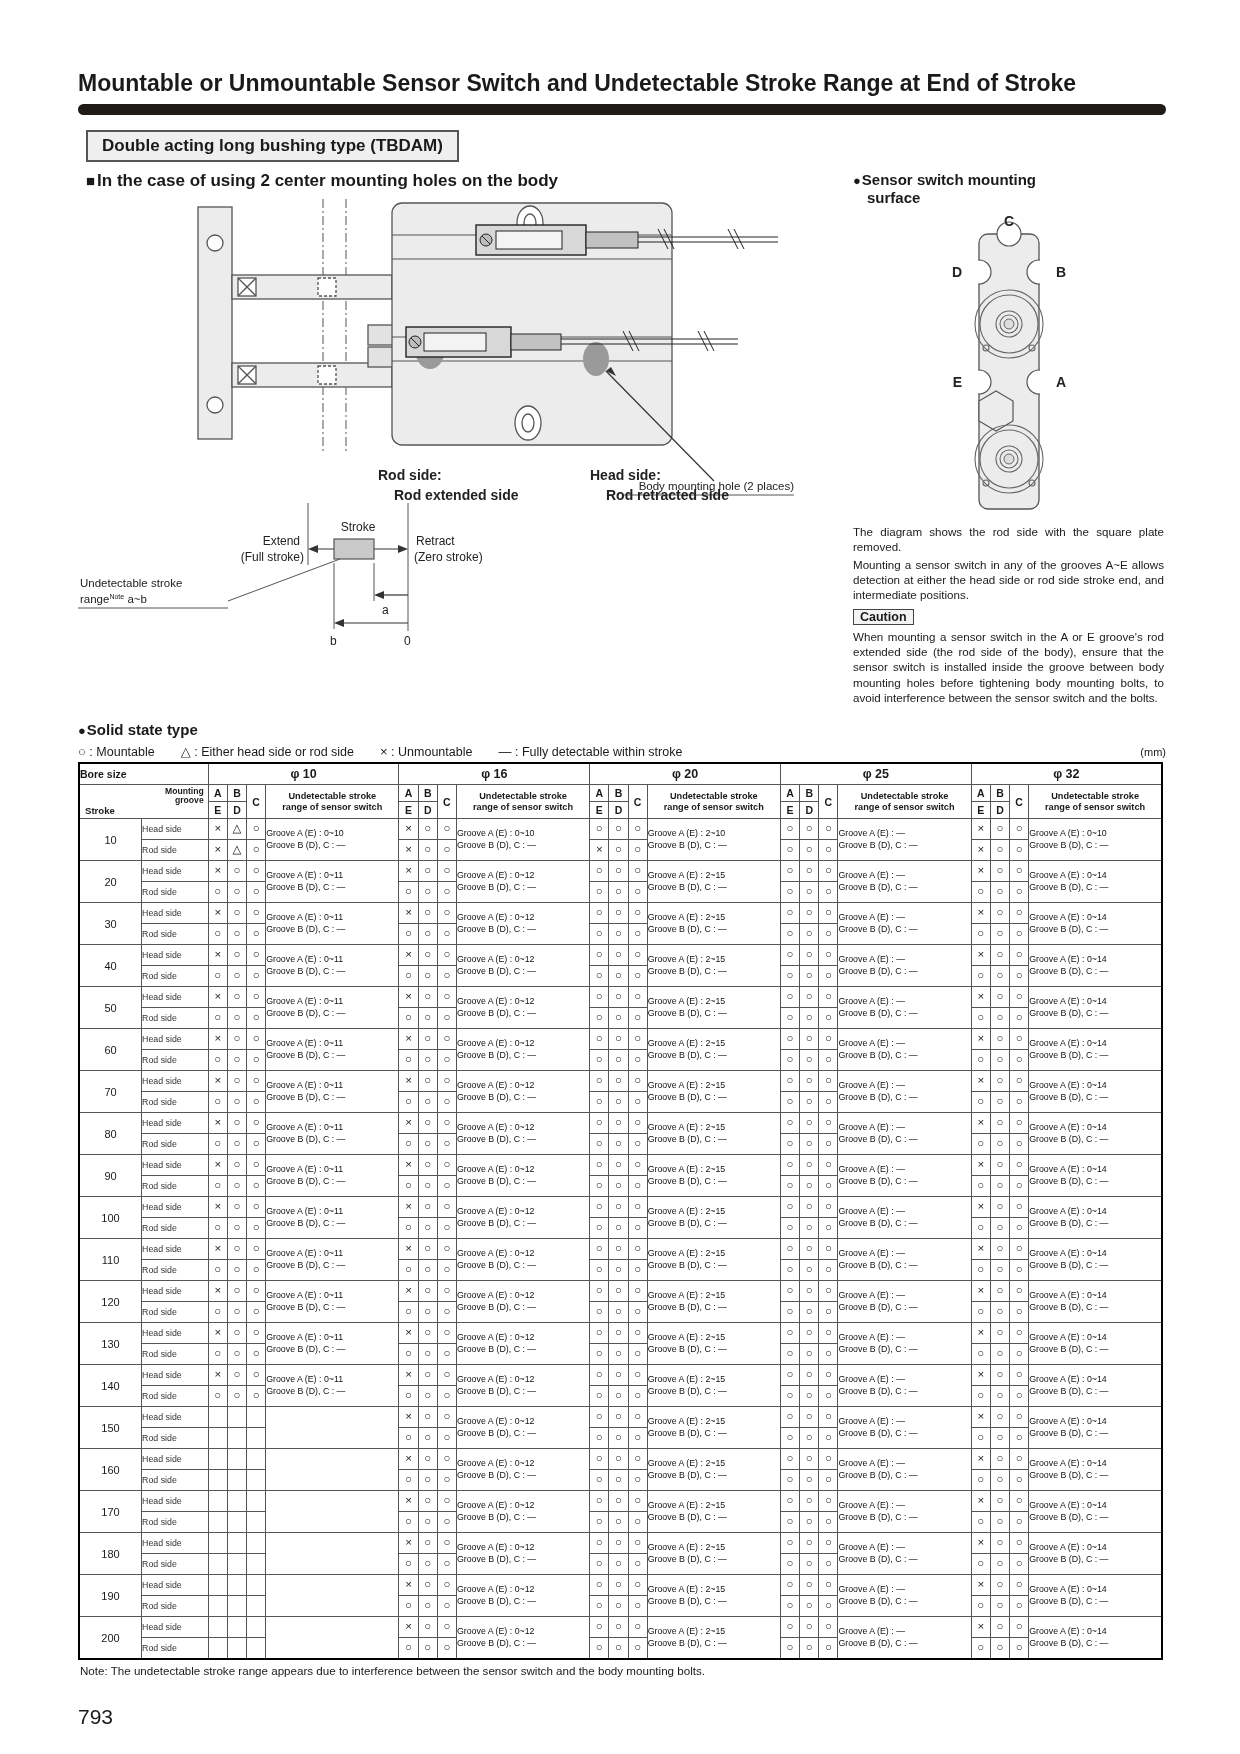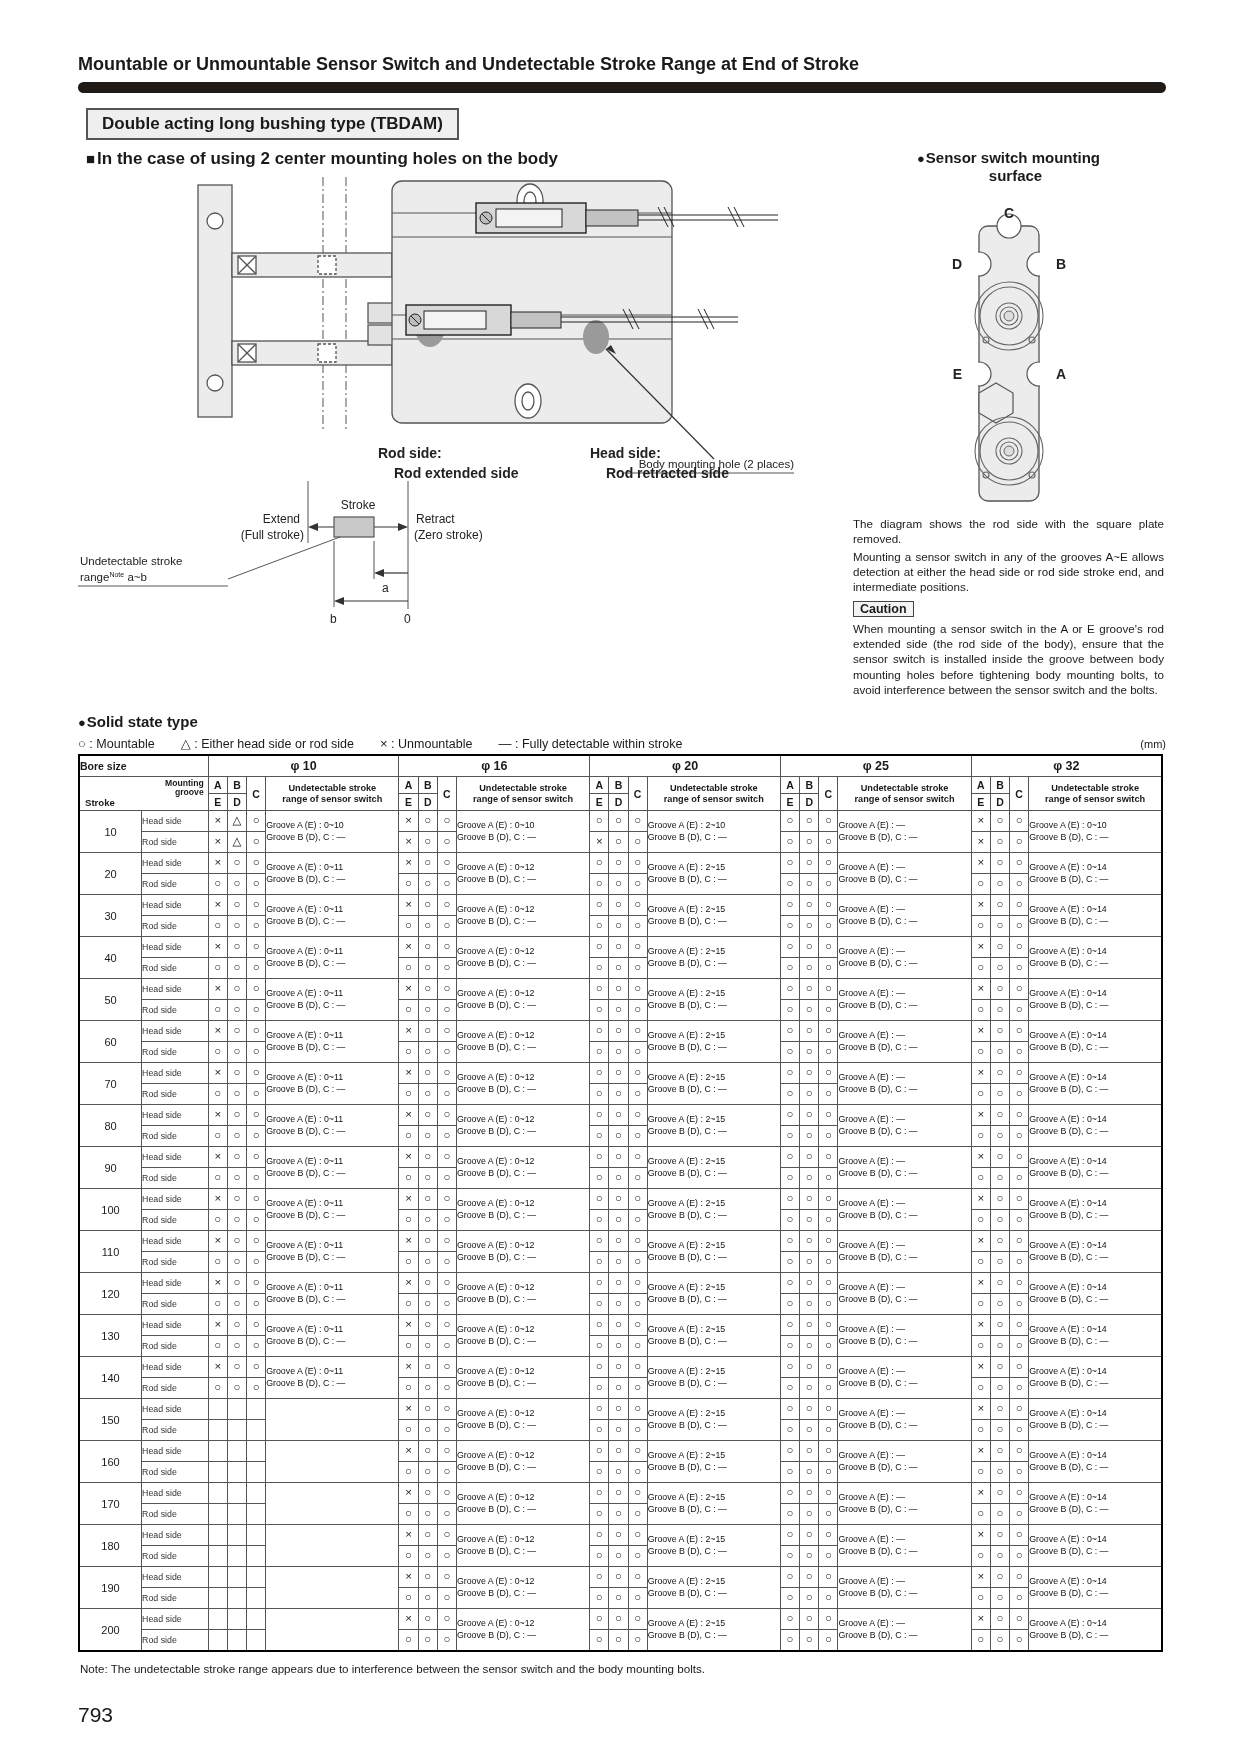--- a/index.html
+++ b/index.html
@@ -1,31 +1,31 @@
 <!DOCTYPE html>
 <html><head>
 <meta charset="utf-8">
 <style>
   html,body{margin:0;padding:0;background:#fff;}
   .page{width:1240px;height:1754px;box-sizing:border-box;padding:54px 74px 0 78px;
         font-family:"Liberation Sans",sans-serif;color:#1a1a1a;background:#fff;position:relative;}
-  h1.title{font-size:18px;font-weight:bold;margin:0 0 7px 0;}
+  h1.title{font-size:23px;font-weight:bold;margin:16px 0 7px 0;}
   .title-bar{height:11px;background:#211b17;border-radius:6px;margin:0 0 15px 0;}
   .type-box{display:inline-block;border:2px solid #555;background:#efefef;font-size:17px;font-weight:bold;
             padding:4px 14px;margin:0 0 9px 8px;}
   .cols{display:flex;align-items:flex-start;}
   .leftcol{width:775px;}
   .rightcol{width:311px;}
   h2.sec{font-size:17px;font-weight:bold;margin:0 0 4px 8px;}
   h2.sec .sq{font-size:15px;margin-right:2px;}
   svg text{font-family:"Liberation Sans",sans-serif;fill:#222;}
   .note-box{width:468px;margin:-34px 0 0 252px;border:2px solid #444;background:#ececec;
             font-size:13.5px;font-weight:bold;padding:7px 10px;line-height:1.45;}
   .note-box .l2{display:block;text-align:center;}
-  h3.rhead{font-size:15px;font-weight:bold;margin:0 0 22px 0;line-height:1.15;text-align:center;}
+  h3.rhead{font-size:15px;font-weight:bold;margin:0 0 8px 0;line-height:1.15;}
   h3.rhead .bullet,.solid .bullet{font-size:13px;margin-right:1px;}
   .groove-wrap{text-align:center;margin:0 0 6px 0;}
   .rtext p{font-size:11.6px;line-height:1.32;margin:0 0 2px 0;text-align:justify;}
   .caution{display:inline-block;border:1.5px solid #444;background:#f3f3f3;font-weight:bold;
            font-size:12.5px;padding:0 6px;margin:4px 0 4px 0;}
   .solid{font-size:15px;font-weight:bold;margin:14px 0 6px 0;}
   .legend{display:flex;align-items:baseline;font-size:12.5px;margin:0 0 3px 0;}
   .legend .li{margin-right:26px;}
   .legend .ls{font-size:13px;}
   .legend .unit{margin-left:auto;font-size:11px;}
@@ -43,21 +43,21 @@
   table.st tbody td{height:20px;background:#fff;}
   tr.shade td{background:#ebebeb;}
   td.stroke{font-size:11px;text-align:center;}
   td.side{font-size:8.8px;padding-left:3px;color:#333;}
   td.mark{font-size:11.5px;text-align:center;line-height:1;color:#222;}
   td.b0{border-left:1.6px solid #000 !important;}
   tr.gt td{border-top:1.4px solid #222;}
   td.range{font-size:8.8px;padding-left:4px;line-height:1.3;color:#111;}
   td.diag{background-image:linear-gradient(to bottom right, transparent 46%, #777 46%, #777 54%, transparent 54%);}
   td.rdiag{background-image:linear-gradient(to bottom right, transparent 49.4%, #777 49.4%, #777 50.6%, transparent 50.6%);}
-  .footnote{font-size:11.6px;margin:10px 0 0 2px;}
+  .footnote{font-size:11.6px;margin:4px 0 0 2px;}
   .pagenum{font-size:21px;margin:28px 0 0 0;}
 </style>
 </head>
 <body>
 
 <div class="page">
 
   <h1 class="title">Mountable or Unmountable Sensor Switch and Undetectable Stroke Range at End of Stroke</h1>
   <div class="title-bar"></div>
 

